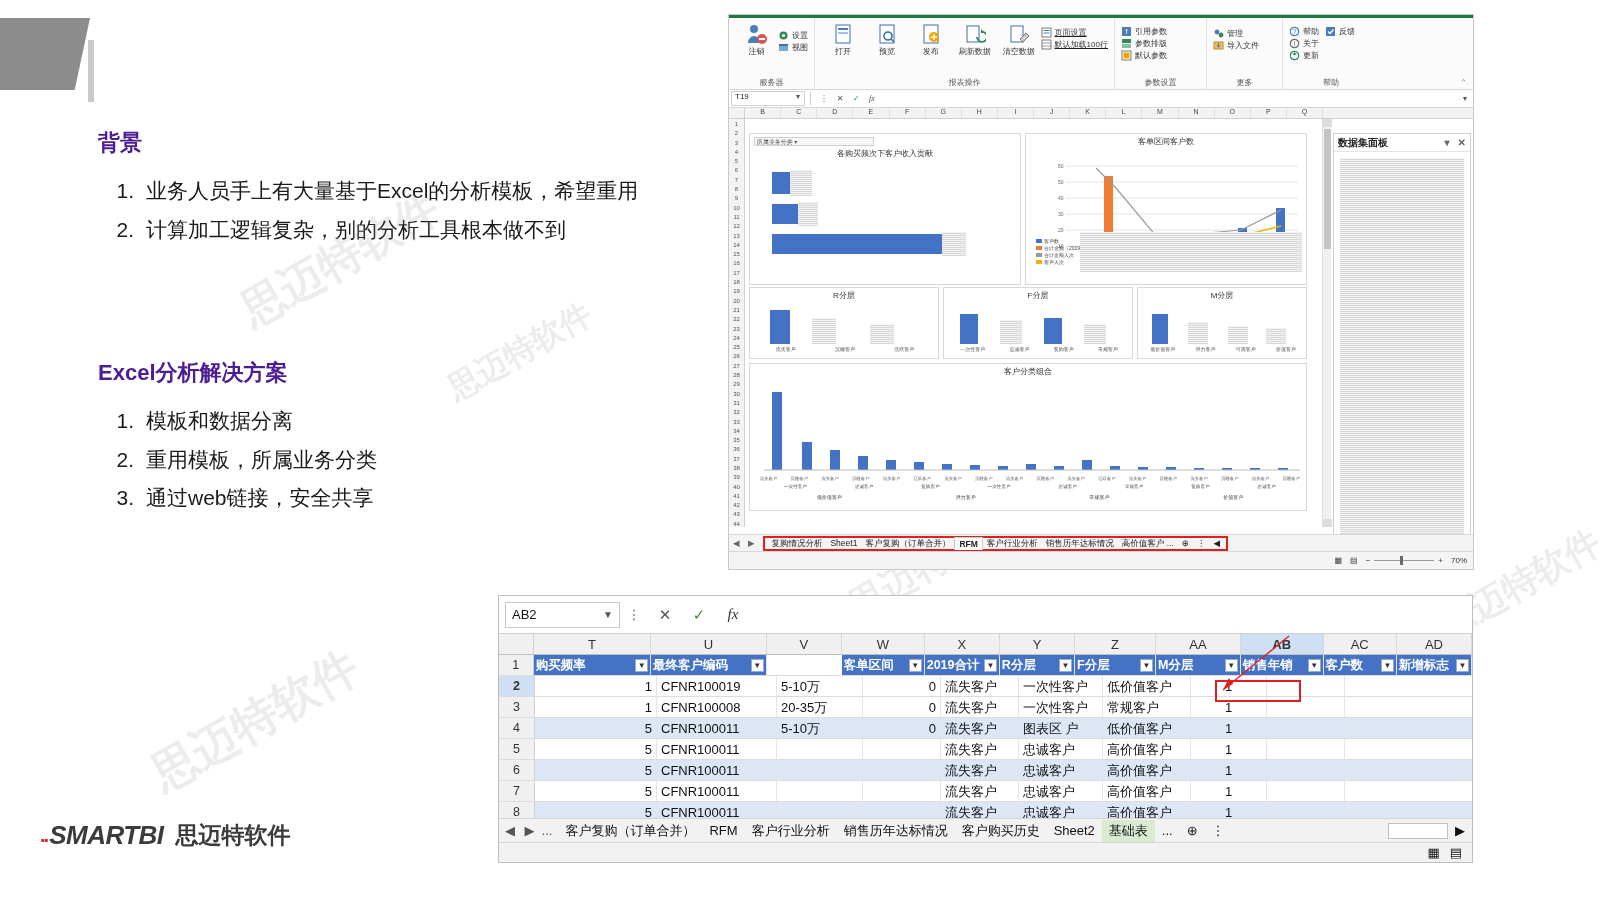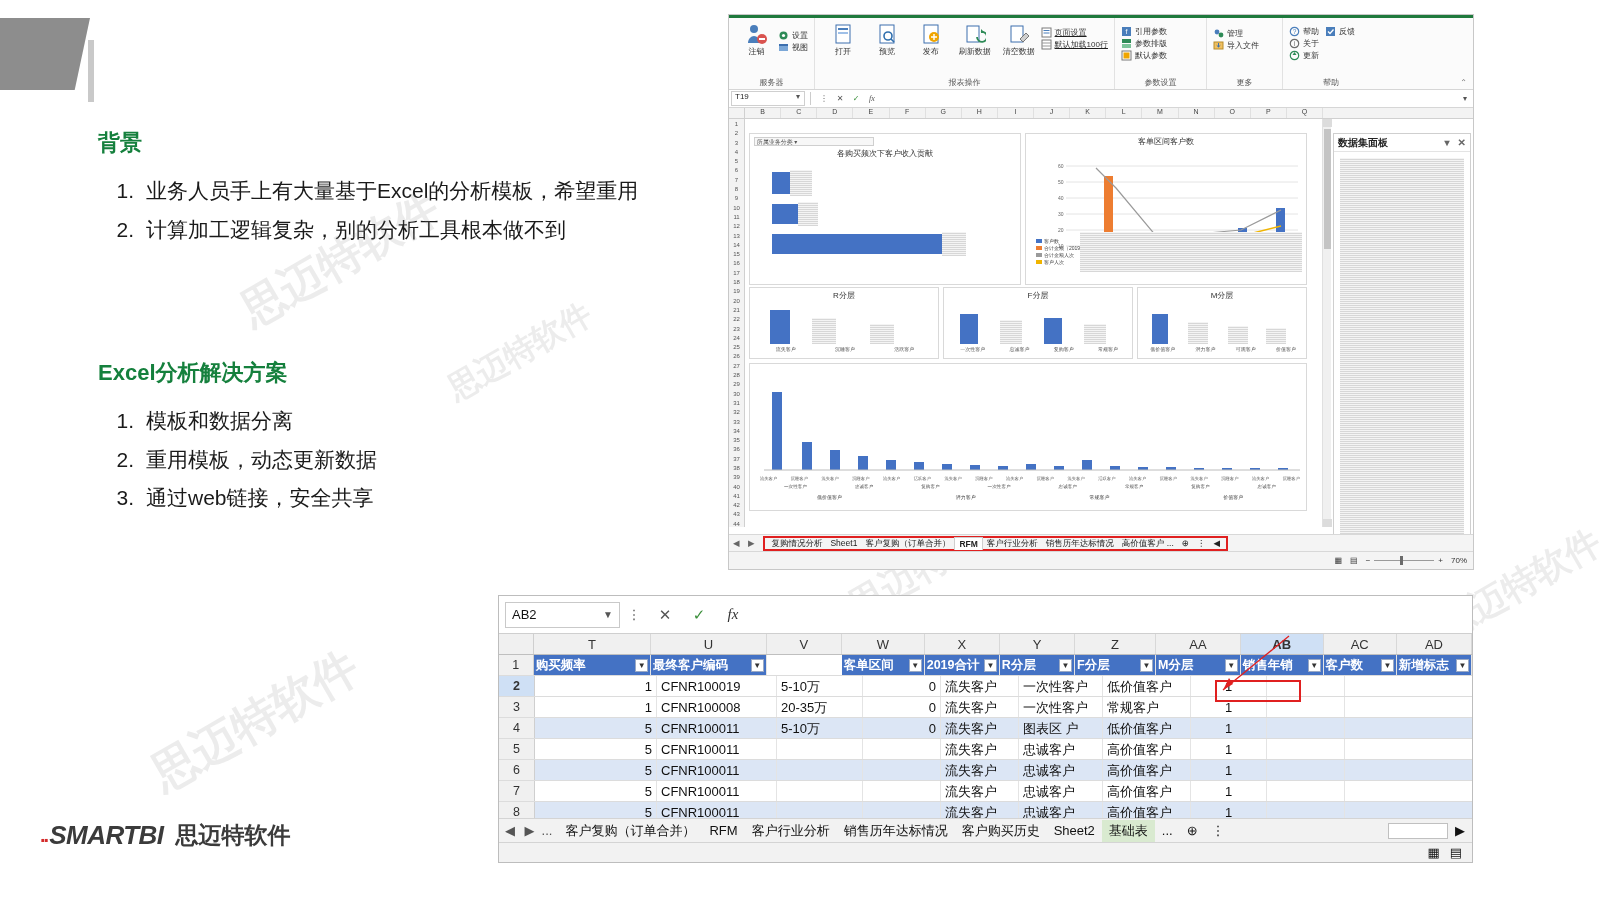--- a/index.html
+++ b/index.html
@@ -22,21 +22,21 @@
   .title-bar {
     position:absolute; left:88px; top:40px; width:6px; height:62px;
     background:#c9c9c9;
   }
   .slide-title {
     position:absolute; left:100px; top:47px;
     font-size:35px; font-weight:bold; color:#5b5b5b; letter-spacing:1px;
     white-space:nowrap;
   }
   .sec-head {
-    position:absolute; font-size:22px; font-weight:bold; color:#15803d;
+    position:absolute; font-size:22px; font-weight:bold; color:#4c1d95;
   }
   .sec-head.bg { left:98px; top:128px; }
   .sec-head.excel { left:98px; top:358px; }
   .olist { position:absolute; margin:0; padding:0; list-style:none; }
   .olist li {
     display:flex; align-items:flex-start;
     font-size:21px; color:#1a1a1a; line-height:1.55;
     margin-bottom:6px;
   }
   .olist li .num { width:36px; flex:0 0 36px; text-align:right; padding-right:12px; }
@@ -187,21 +187,21 @@
   </ul>
 
   <div class="sec-head excel">Excel分析解决方案</div>
   <ul class="olist list-excel">
     <li>
         <span class="num">1.</span>
         <span class="txt">模板和数据分离</span>
       </li>
     <li>
         <span class="num">2.</span>
-        <span class="txt">重用模板，动态更新数据</span>
+        <span class="txt">重用模板，所属业务分类</span>
       </li>
     <li>
         <span class="num">3.</span>
         <span class="txt">通过web链接，安全共享</span>
       </li>
   </ul>
 
   <div class="logo-wrap">
     <span class="logo-dots">..</span>
     <span class="logo-text">SMARTBI</span>
@@ -571,20 +571,21 @@
         <div class="noise" style="left:128px; top:40px; width:20px; height:16px;"></div>
         <div style="position:absolute; left:2px; top:58px; width:166px; display:flex; justify-content:space-around; font-size:5px; color:#555;">
           <span>低价值客户</span>
           <span>潜力客户</span>
           <span>可观客户</span>
           <span>价值客户</span>
         </div>
       </div>
 
       <div class="card" style="left:4px; top:244px; width:558px; height:148px;">
+        <div class="ct">客户分类组合</div>
         <svg width="556" height="112" style="position:absolute; left:0; top:16px;">
           <g fill="#4472c4">
             <rect x="22" y="12" width="10" height="78"></rect>
             <rect x="52" y="62" width="10" height="28"></rect>
               <rect x="80" y="70" width="10" height="20"></rect>
             <rect x="108" y="76" width="10" height="14"></rect>
               <rect x="136" y="80" width="10" height="10"></rect>
             <rect x="164" y="82" width="10" height="8"></rect>
               <rect x="192" y="84" width="10" height="6"></rect>
             <rect x="220" y="85" width="10" height="5"></rect>

